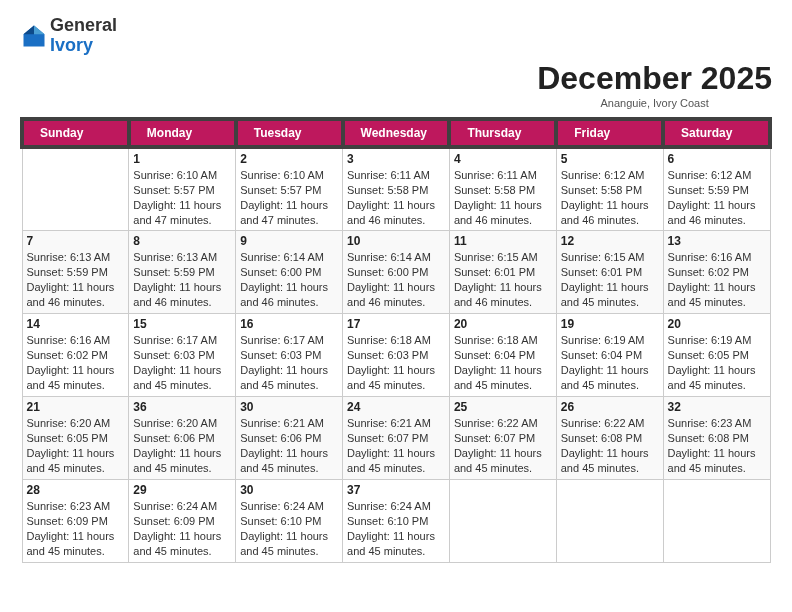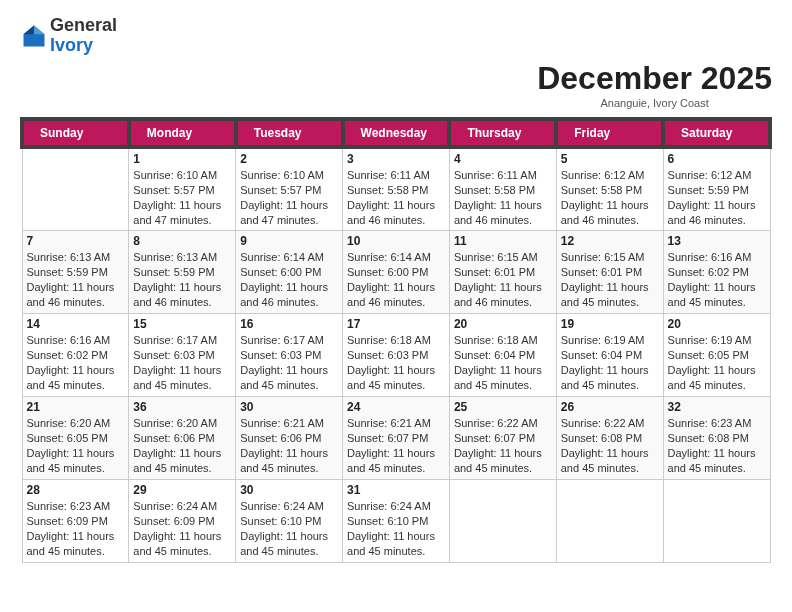--- a/index.html
+++ b/index.html
@@ -260,21 +260,21 @@
           </td>
           <td>
             <span class="day-number">29</span>
             <div class="day-info">Sunrise: 6:24 AM<br>Sunset: 6:09 PM<br>Daylight: 11 hours and 45 minutes.</div>
           </td>
           <td>
             <span class="day-number">30</span>
             <div class="day-info">Sunrise: 6:24 AM<br>Sunset: 6:10 PM<br>Daylight: 11 hours and 45 minutes.</div>
           </td>
           <td>
-            <span class="day-number">31</span>
+            <span class="day-number">37</span>
             <div class="day-info">Sunrise: 6:24 AM<br>Sunset: 6:10 PM<br>Daylight: 11 hours and 45 minutes.</div>
           </td>
           <td class="empty-cell"></td>
           <td class="empty-cell"></td>
           <td class="empty-cell"></td>
         </tr>
       </tbody>
   </table>
 </div>
 

